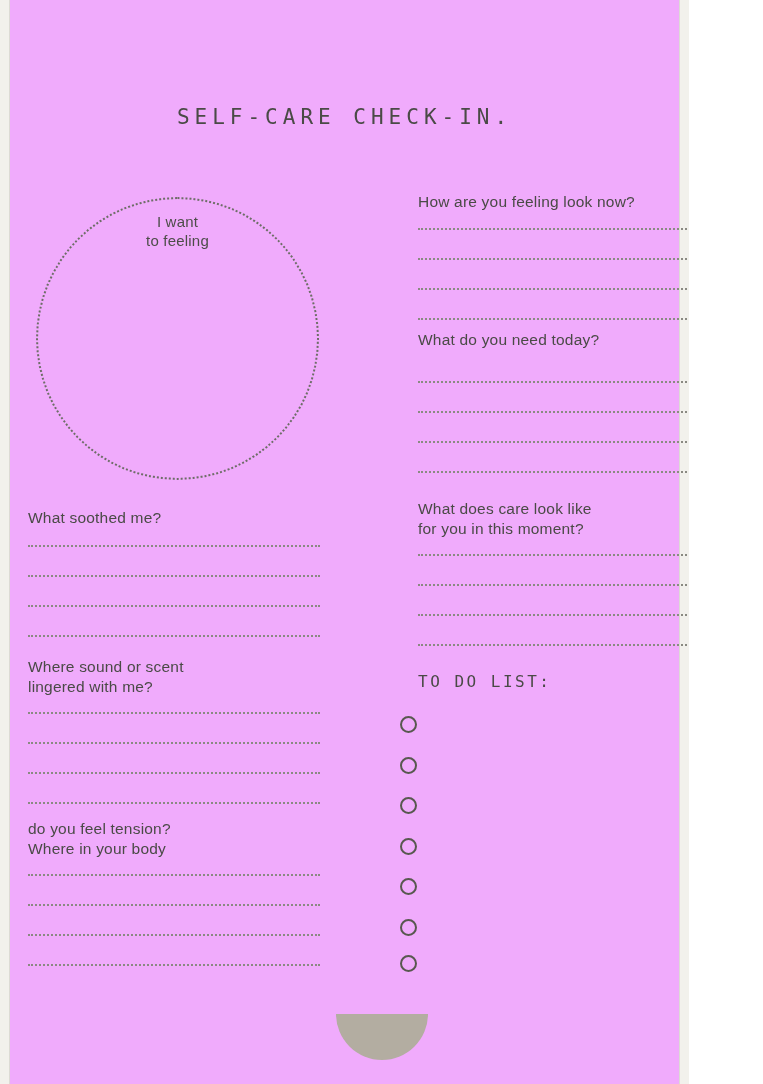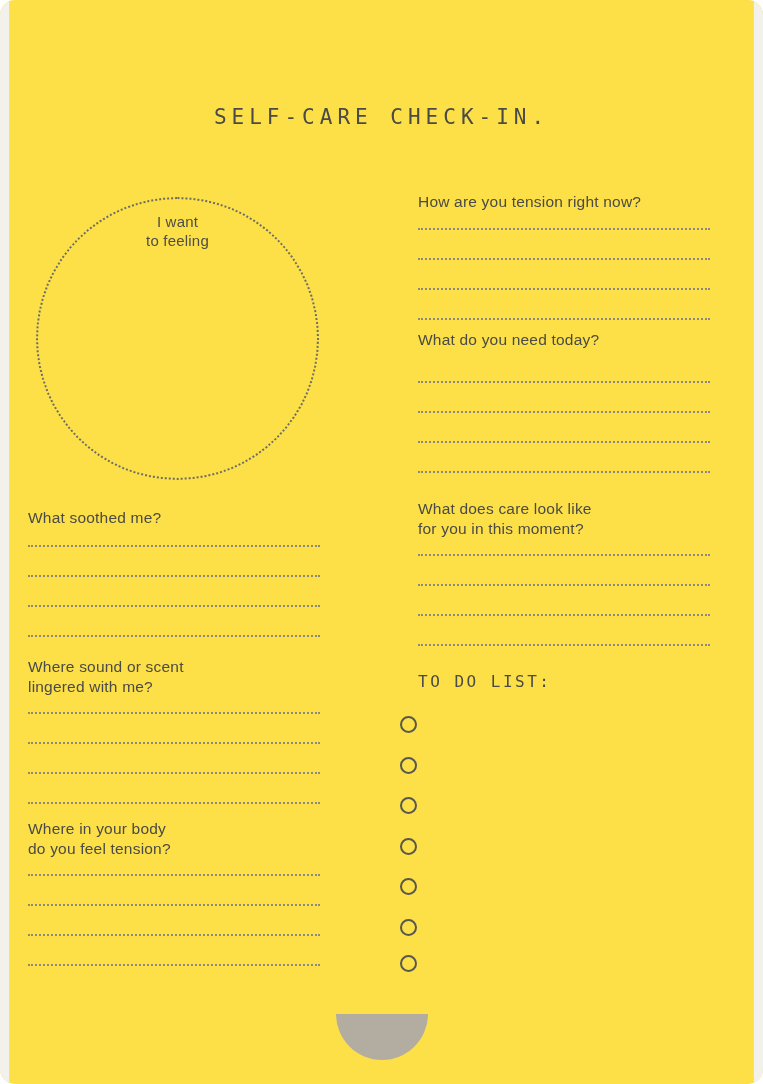--- a/index.html
+++ b/index.html
@@ -5,26 +5,25 @@
   html, body {
     margin: 0;
     padding: 0;
     background: #ffffff;
   }
   body {
     font-family: "Liberation Sans", sans-serif;
   }
   .page {
     position: relative;
-    width: 763px;
+    width: 689px;
     height: 1084px;
-    background: #fde047;
+    background: #f0abfc;
     overflow: hidden;
     box-sizing: border-box;
-    border-radius: 15px;
   }
   
   .edge-left {
     position: absolute;
     top: 0; left: 0;
     width: 9px; height: 100%;
     background: #f2f1ec;
     border-right: 1px solid #dcdbd4;
   }
   .edge-right {
@@ -148,21 +147,21 @@
   <div class="edge-right"></div>
 
   <div class="title">SELF-CARE CHECK-IN.</div>
 
   <div class="manifest-circle"></div>
   <div class="manifest-label">
     <div>I want</div>
     <div>to feeling</div>
   </div>
 
-  <div class="q col-right" style="top:192px;">How are you tension right now?</div>
+  <div class="q col-right" style="top:192px;">How are you feeling look now?</div>
   <div class="lines col-right" style="top:228px;">
     <div class="line" style="margin-bottom:28px;"></div>
     <div class="line" style="margin-bottom:28px;"></div>
     <div class="line" style="margin-bottom:28px;"></div>
     <div class="line"></div>
   </div>
 
   <div class="q col-right" style="top:330px;">What do you need today?</div>
   <div class="lines col-right" style="top:381px;">
     <div class="line" style="margin-bottom:28px;"></div>
@@ -195,22 +194,22 @@
     <div>lingered with me?</div>
   </div>
   <div class="lines col-left" style="top:712px;">
     <div class="line" style="margin-bottom:28px;"></div>
     <div class="line" style="margin-bottom:28px;"></div>
     <div class="line" style="margin-bottom:28px;"></div>
     <div class="line"></div>
   </div>
 
   <div class="q col-left" style="top:819px;">
+    <div>do you feel tension?</div>
     <div>Where in your body</div>
-    <div>do you feel tension?</div>
   </div>
   <div class="lines col-left" style="top:874px;">
     <div class="line" style="margin-bottom:28px;"></div>
     <div class="line" style="margin-bottom:28px;"></div>
     <div class="line" style="margin-bottom:28px;"></div>
     <div class="line"></div>
   </div>
 
   <div class="todo-title">TO DO LIST:</div>
 

